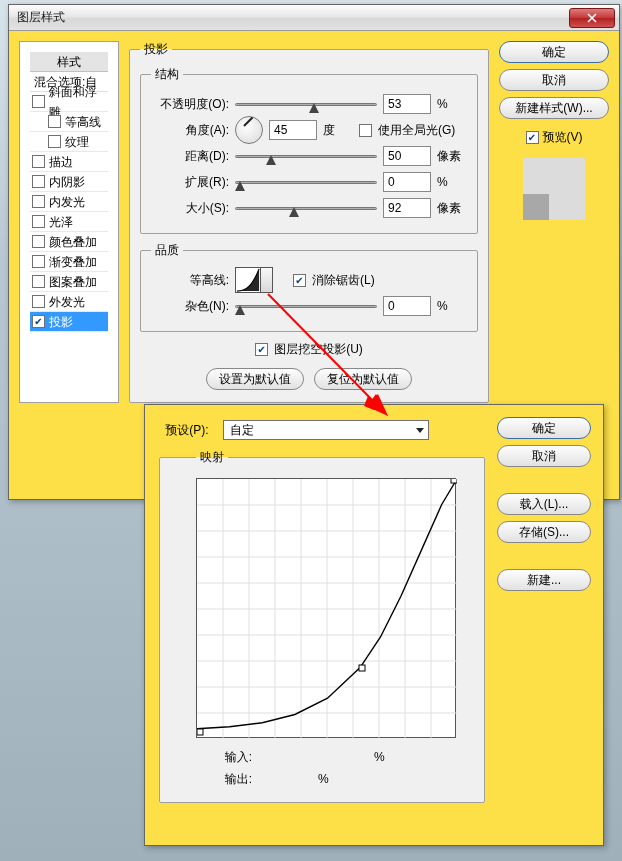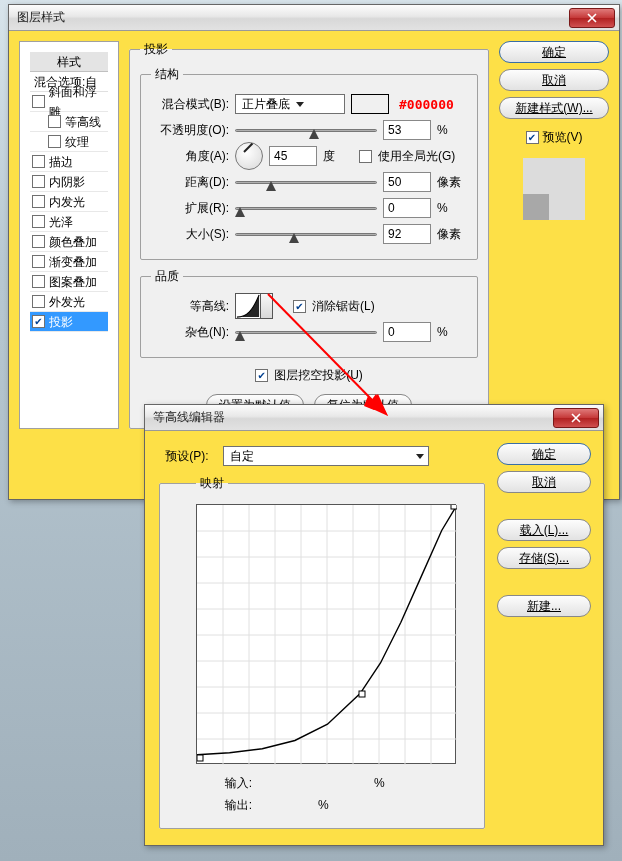--- a/index.html
+++ b/index.html
@@ -167,21 +167,20 @@
     background: linear-gradient(to bottom,#f8f8f8,#d8d8d8);
     display: inline-flex; align-items: center; justify-content: center;
   }
   .btn {
     height: 22px;
     padding: 0 12px;
     background: linear-gradient(to bottom,#fdfdfd,#e2e2e2);
     border: 1px solid #888; border-radius: 11px;
     display: inline-flex; align-items: center; justify-content: center;
     min-width: 94px;
-    text-decoration: underline;
   }
   .btn.wide { width: 110px; }
   .rightcol {
     width: 110px;
     display: flex; flex-direction: column; gap: 6px;
     align-items: stretch;
   }
   .preview-box {
     width: 62px; height: 62px;
     background: #dcdcdc;
@@ -290,29 +289,20 @@
           <span>投影</span>
         </div>
     </div>
 
     <div class="center-col">
       <fieldset>
         <legend>投影</legend>
         <fieldset>
           <legend>结构</legend>
           <div class="row">
-            <span class="lbl">混合模式(B):</span>
-            <span class="combo" style="width:110px;">
-              <span>正片叠底</span>
-              <span class="arrow"></span>
-            </span>
-            <span class="swatch" style="#000000"></span>
-            <span class="color-anno">#000000</span>
-          </div>
-          <div class="row">
             <span class="lbl">不透明度(O):</span>
             <span class="slider">
                 <span class="track"></span>
                 <span class="thumb" style="left:52%;"></span>
               </span>
             <span class="num">53</span>
             <span class="unit">%</span>
           </div>
           <div class="row">
             <span class="lbl">角度(A):</span>
@@ -399,28 +389,20 @@
         <span>预览(V)</span>
       </div>
       <div class="preview-box">
           <div class="inner"></div>
         </div>
     </div>
   </div>
 </div>
 
 <div class="dialog" style="left:144px; top:404px; width:460px; height:442px;">
-  <div class="titlebar">
-    <span class="title">等高线编辑器</span>
-    <div class="closebtn">
-      <svg viewBox="0 0 10 10">
-          <path d="M1 1 L9 9 M9 1 L1 9" stroke="#fff" stroke-width="1.6"></path>
-        </svg>
-    </div>
-  </div>
   <div class="d2-body">
     <div class="d2-left">
       <div class="d2-row">
         <span class="lbl">预设(P):</span>
         <span class="combo" style="width:206px;">
           <span>自定</span>
           <span style="flex:1"></span>
           <span class="arrow"></span>
         </span>
       </div>

